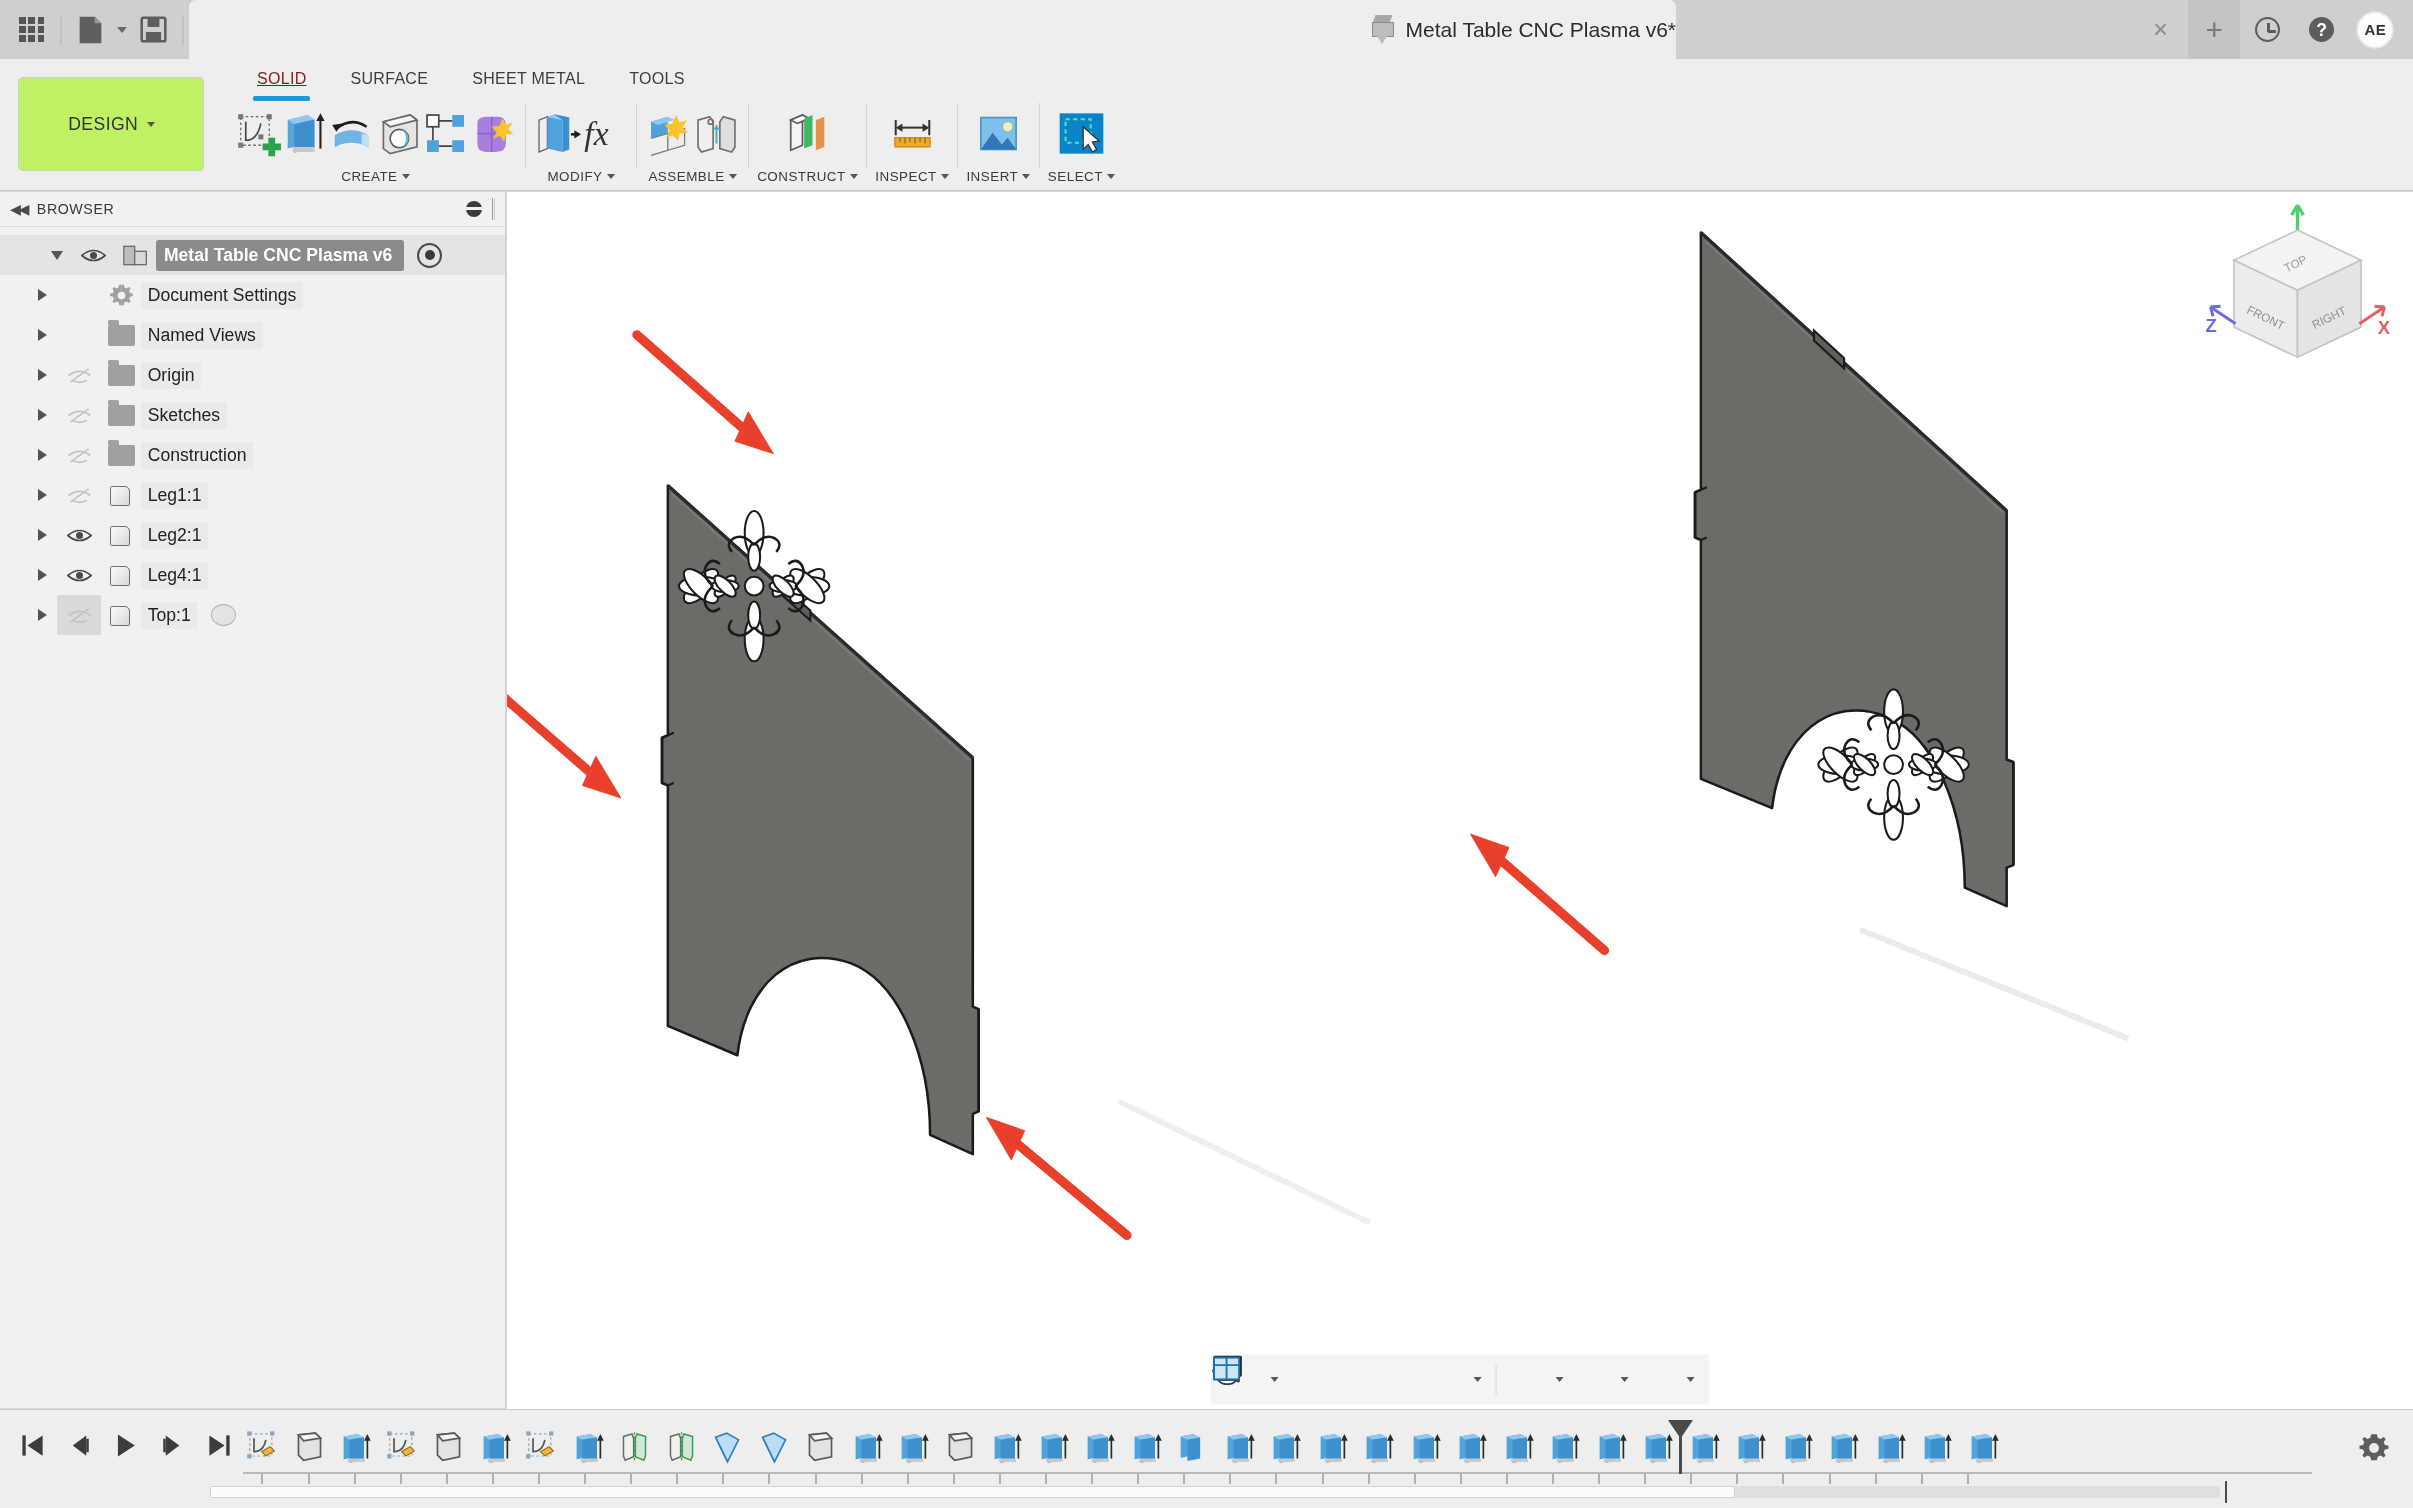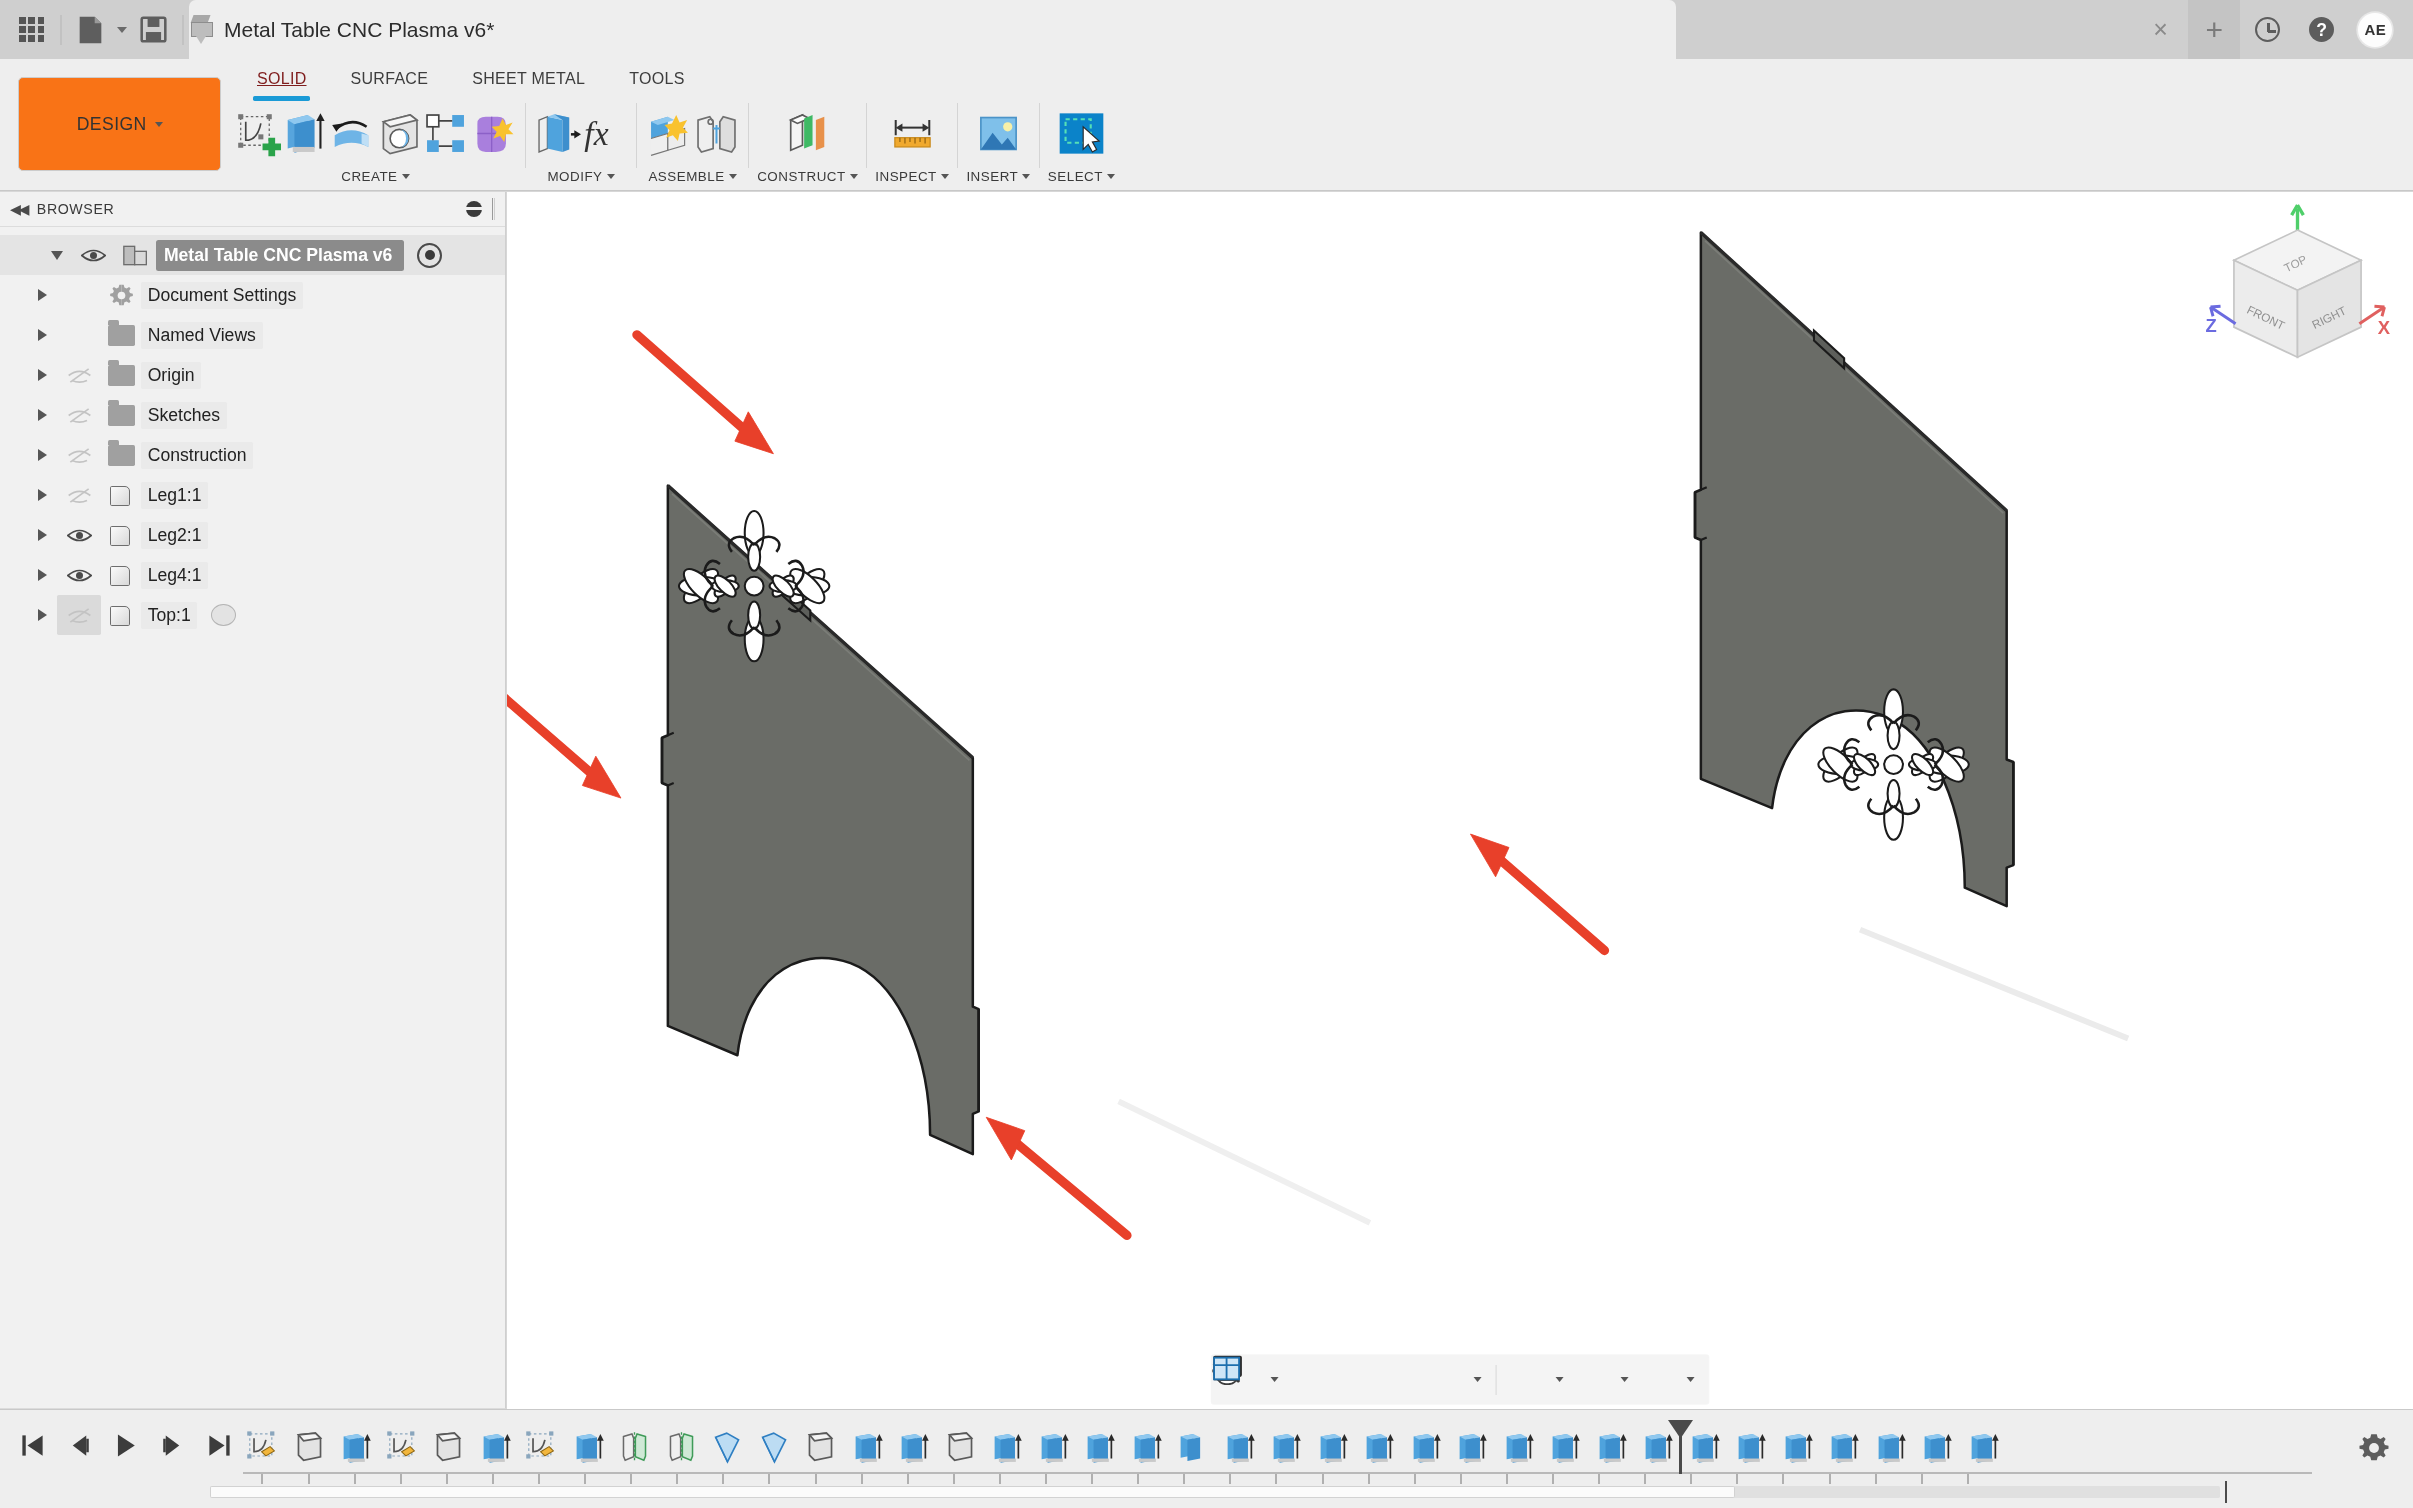--- a/index.html
+++ b/index.html
@@ -29,21 +29,21 @@
   }
   .tb-sep { width:1.7px; height:30px; background:#c2c2c2; margin:0 5px; }
 
   
   .grid9 { display:grid; grid-template-columns:repeat(3,6.7px); grid-template-rows:repeat(3,6.7px); gap:2.5px; }
   .grid9 i { display:block; width:6.7px;height:6.7px;background:#555; }
 
   .tb-center {
     position:absolute; left:189px; top:0; right:737px; height:59px;
     background:#eeeeee; border-radius:6.7px 6.7px 0 0;
-    display:flex; align-items:center; justify-content:flex-start;
+    display:flex; align-items:center; justify-content:flex-end;
   }
   .doc-title { font-size:21px; color:#2c2c2c; display:flex; align-items:center; gap:10px; }
   .doc-icon { width:25px; height:28.5px; position:relative; }
   .doc-icon .cube-top { position:absolute; left:3.4px; top:0; width:17px;height:8.4px; background:#a8a8a8; transform:skewX(-20deg); }
   .doc-icon .cube-bd { position:absolute; left:1.7px; top:6.7px; width:22px;height:15px; background:#bdbdbd; border:0.8px solid #8d8d8d;}
   .doc-icon .cube-tip { position:absolute; left:6.7px; top:21px; width:0;height:0;border-left:5.9px solid transparent;border-right:5.9px solid transparent;border-top:8.4px solid #bdbdbd; }
 
   .tb-right { position:absolute; right:0; top:0; height:59px; display:flex; align-items:center; padding-right:11.7px; gap:1.7px; }
   .tb-ricon { width:52px;height:59px; display:flex;align-items:center;justify-content:center; }
   .tb-ricon.active { background:#c4c4c4; }
@@ -70,22 +70,22 @@
   .tab {
     padding:0 22px; height:39px; display:flex; align-items:center;
     font-size:16px; color:#3d3d3d; letter-spacing:0.3px; position:relative;
   }
   .tab.active { color:#7f1d1d;text-decoration:underline; }
   .tab.active::after {
     content:''; position:absolute; left:18.4px; right:18.4px; bottom:-3.4px; height:5px; background:#1a9ad6; border-radius:1.7px;
   }
 
   .design-btn {
-    position:absolute; left:18.4px; top:18.4px; width:203px; height:94px;
-    border:0.8px solid #cccccc; border-radius:5px; background:#f97316;
+    position:absolute; left:18.4px; top:18.4px; width:186px; height:94px;
+    border:0.8px solid #cccccc; border-radius:5px; background:#bef264;
     display:flex; align-items:center; justify-content:center; gap:8.4px;
     font-size:17.6px; color:#333; letter-spacing:0.4px;
   }
 
   .groups { position:absolute; left:226px; top:39px; right:0; height:94px; display:flex; align-items:flex-start; }
   .grp { position:relative; height:94px; display:flex; flex-direction:column; align-items:center; padding:0 8.4px;}
   .grp-icons { display:flex; align-items:center; height:67px; padding-top:3.4px;}
   .grp-label { font-size:13.4px; color:#3a3a3a; letter-spacing:0.5px; display:flex; align-items:center; gap:4px; height:23.5px;}
   .grp-sep { width:0.8px; height:65px; background:#d4d4d4; margin-top:5px;}
   .caret-sm { width:0;height:0;border-left:4.2px solid transparent;border-right:4.2px solid transparent;border-top:5px solid #555; }

